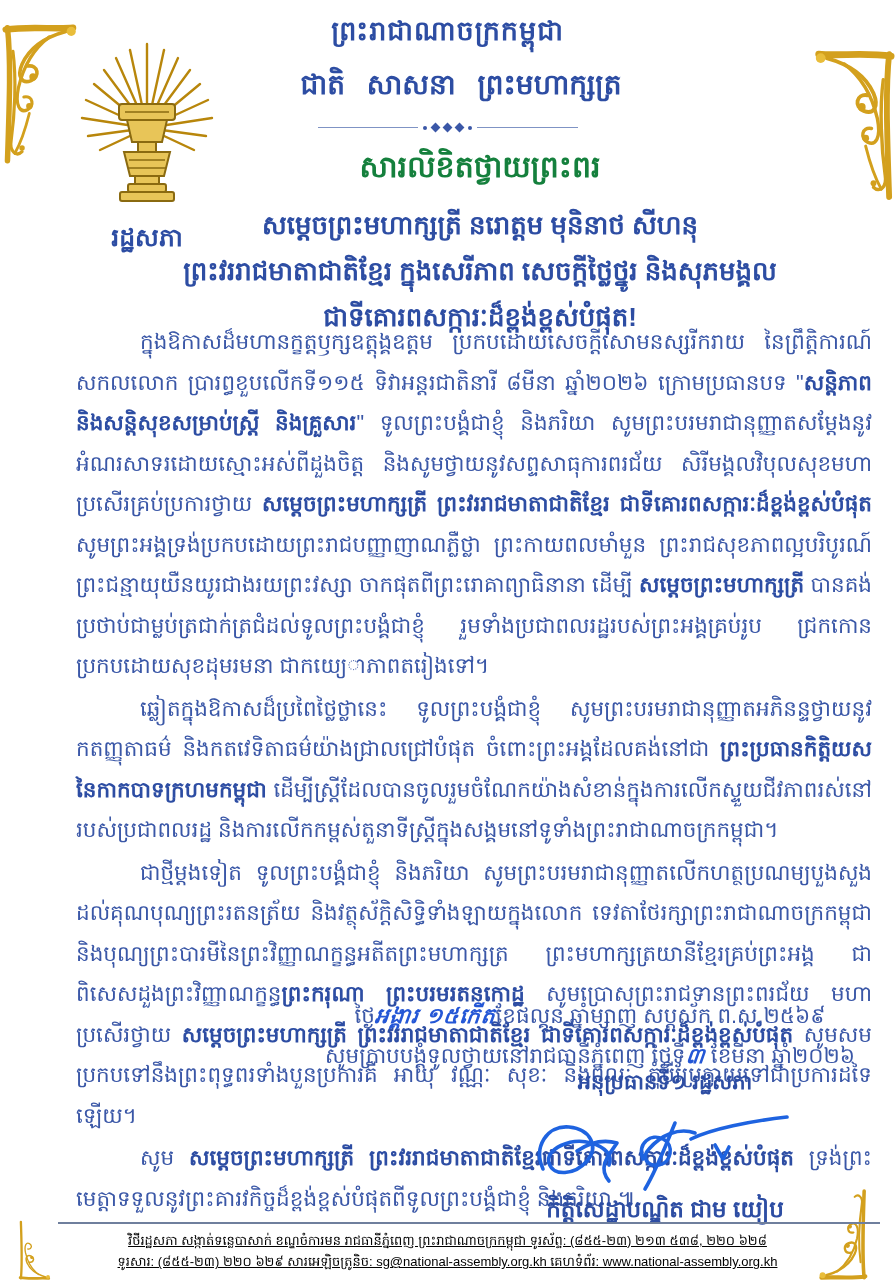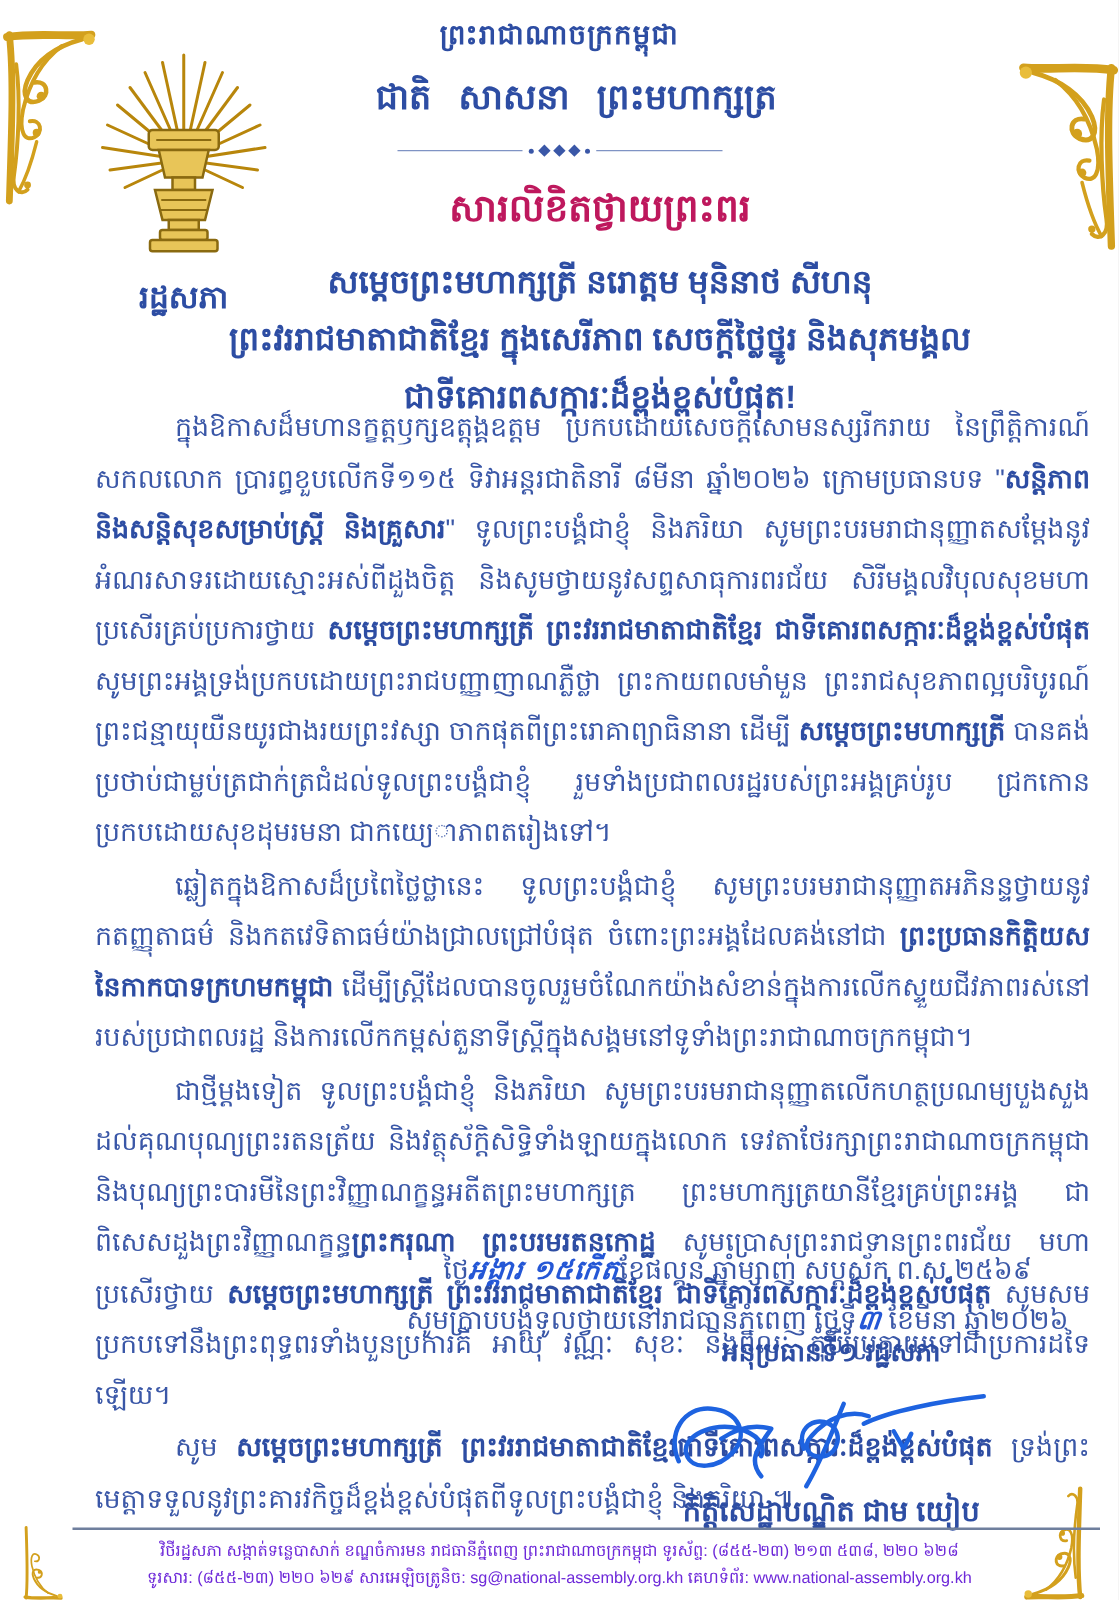--- a/index.html
+++ b/index.html
@@ -14,51 +14,51 @@
   }
   
   .corner{position:absolute;pointer-events:none;}
   .corner svg{display:block;width:100%;height:100%;}
   .corner-tl{left:2px;top:22px;width:82px;height:150px;}
   .corner-tr{right:0;top:26px;width:88px;height:205px;transform:scaleX(-1);}
   .corner-bl{left:0;bottom:0;width:72px;height:62px;transform:scaleY(-1);}
   .corner-br{right:0;bottom:0;width:108px;height:95px;transform:scale(-1,-1);}
   
   .header{position:absolute;left:0;top:14px;width:100%;text-align:center;}
-  .kingdom{font-size:22px;font-weight:bold;color:#2d4da3;letter-spacing:1px;}
+  .kingdom{font-size:27px;font-weight:bold;color:#2d4da3;letter-spacing:1px;}
   .motto{font-size:28px;font-weight:bold;color:#2d4da3;margin-top:14px;word-spacing:14px;padding-left:27px;}
   .divider{margin:16px auto 0;width:260px;display:flex;align-items:center;justify-content:center;gap:5px;}
   .divider .line{height:1px;background:#7f93c4;flex:1;}
   .divider .dm{width:7px;height:7px;background:#3a57a7;transform:rotate(45deg);}
   .divider .dot{width:4px;height:4px;border-radius:50%;background:#3a57a7;}
   
   .emblem-wrap{position:absolute;left:62px;top:42px;width:170px;text-align:center;}
   .emblem-wrap svg{display:block;margin:0 auto;}
   .assembly-label{margin-top:8px;font-size:25px;font-weight:bold;color:#2d4da3;}
   
   .title-block{position:absolute;left:120px;top:148px;width:720px;text-align:center;}
-  .letter-title{font-size:30px;font-weight:bold;color:#be185d;}
+  .letter-title{font-size:30px;font-weight:bold;color:#15803d;}
   .addressee{font-size:26px;font-weight:bold;color:#2d4da3;line-height:46px;margin-top:10px;}
   
   .body-text{position:absolute;left:52px;top:322px;width:796px;
     font-size:21.5px;line-height:40.5px;text-align:justify;color:#3a57a7;margin-left:24px;}
   .body-text p{margin:0 0 2px 0;text-indent:64px;}
   .body-text .b{font-weight:bold;color:#2d4da3;}
   
   .closing{position:absolute;left:300px;top:996px;width:580px;text-align:center;
     font-size:21.5px;line-height:40px;}
   .hand{color:#2457d6;font-weight:600;font-style:italic;display:inline-block;transform:skewX(-6deg);letter-spacing:1px;}
   .officer{position:absolute;left:470px;top:1068px;width:390px;text-align:center;}
   .officer-title{font-size:21px;font-weight:bold;color:#2d4da3;}
   .signature{margin:4px auto 0;width:280px;height:92px;}
   .signer-name{font-size:23px;font-weight:bold;color:#2d4da3;margin-top:0px;}
   
   .footer-rule{position:absolute;left:58px;top:1222px;width:822px;height:2px;background:#6f7f9d;}
   .footer{position:absolute;left:90px;top:1230px;width:715px;text-align:center;
-    font-size:13px;line-height:21px;color:#6d28d9;}
+    font-size:13px;line-height:21px;color:#000000;text-decoration:underline;}
 </style>
 </head>
 <body>
 
 <div class="page">
 
   <div class="corner corner-tl">
     <svg viewBox="0 0 90 160" fill="none">
       <g stroke="#d3a01d" stroke-linecap="round">
         <path d="M4 6 C30 2 58 6 78 4" stroke-width="7"></path>

